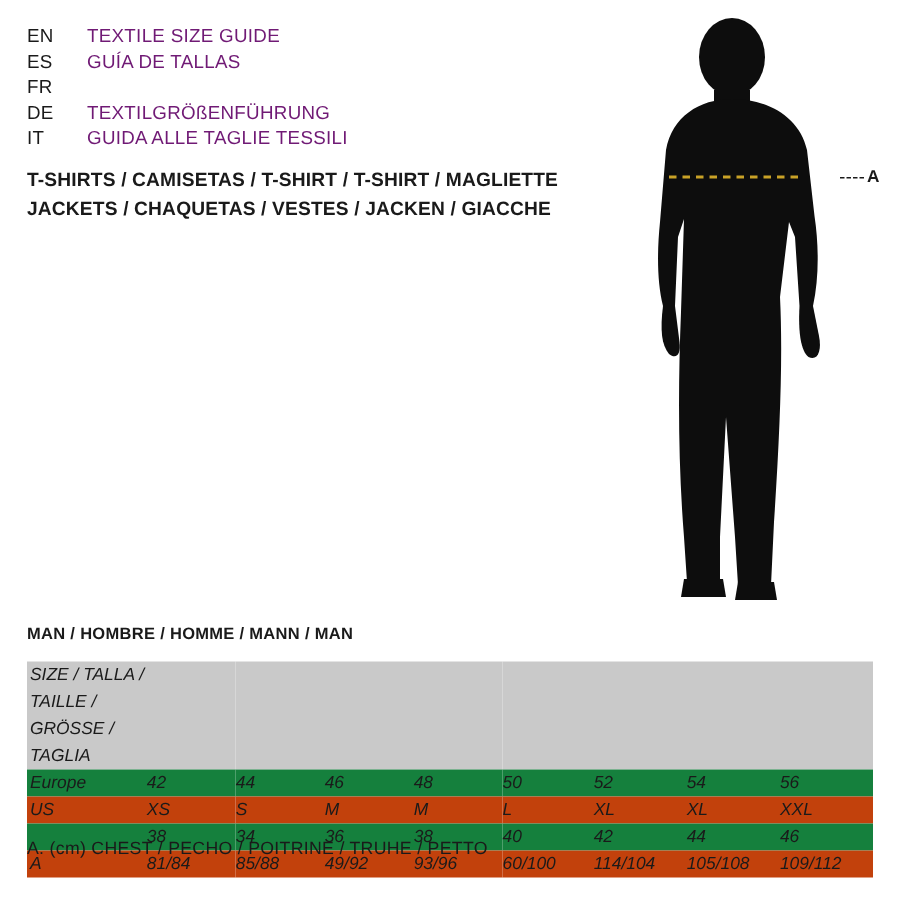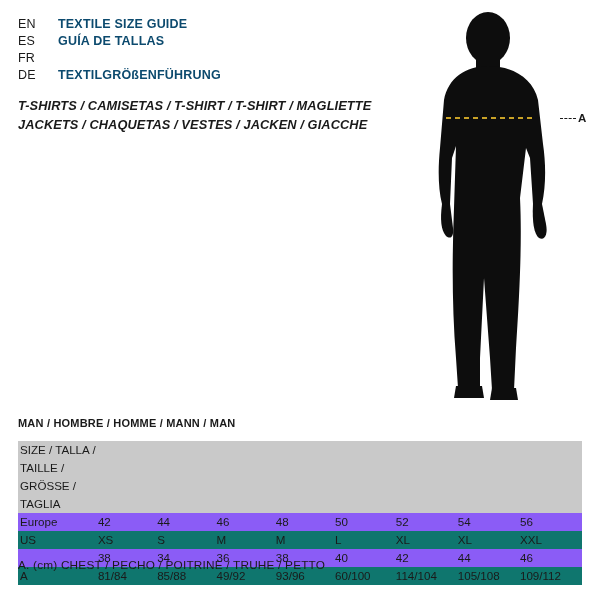--- a/index.html
+++ b/index.html
@@ -34,32 +34,30 @@
     line-height: 17px;
     font-size: 12.5px;
     letter-spacing: 0.2px;
   }
   .lang-code {
     width: 40px;
     flex: 0 0 40px;
     color: #1a1a1a;
   }
   .lang-text {
-    color: #0c4a6e;
+    color: #701a75;
     white-space: nowrap;
-    font-weight: bold;
   }
 
   
   .cat-block {
     position: absolute;
     left: 18px;
-    top: 96px;
+    top: 110px;
     width: 420px;
-    font-style: italic;
   }
   .cat-line {
     font-size: 12.8px;
     font-weight: bold;
     line-height: 19px;
     letter-spacing: 0.1px;
     white-space: nowrap;
     color: #1a1a1a;
   }
 
@@ -109,31 +107,32 @@
     font-size: 11.6px;
     color: #1a1a1a;
   }
   table.size-table td,
   table.size-table th {
     padding: 0;
     height: 18px;
     line-height: 18px;
     font-weight: normal;
     text-align: left;
+    font-style: italic;
   }
   .row-head td {
     background: #c9c9c9;
     font-weight: normal;
     padding-left: 2px;
   }
   .row-shade td {
-    background: #8b5cf6;
+    background: #15803d;
   }
   .row-plain td {
-    background: #0f766e;
+    background: #c2410c;
   }
   .c-label {
     width: 86px;
     padding-left: 2px !important;
   }
   .c-val {
     width: 68px;
   }
   .row-shade td.c-label,
   .row-plain td.c-label {
@@ -162,20 +161,24 @@
     <div class="lang-row">
       <span class="lang-code">ES</span>
       <span class="lang-text">GUÍA DE TALLAS</span>
     </div>
     <div class="lang-row">
       <span class="lang-code">FR</span>
     </div>
     <div class="lang-row">
       <span class="lang-code">DE</span>
       <span class="lang-text">TEXTILGRÖßENFÜHRUNG</span>
+    </div>
+    <div class="lang-row">
+      <span class="lang-code">IT</span>
+      <span class="lang-text">GUIDA ALLE TAGLIE TESSILI</span>
     </div>
   </div>
 
   <div class="cat-block">
     <div class="cat-line">T-SHIRTS / CAMISETAS / T-SHIRT / T-SHIRT / MAGLIETTE</div>
     <div class="cat-line">JACKETS / CHAQUETAS / VESTES / JACKEN / GIACCHE</div>
   </div>
 
   <div class="figure-wrap">
     <svg width="200" height="400" viewBox="0 0 200 400">

